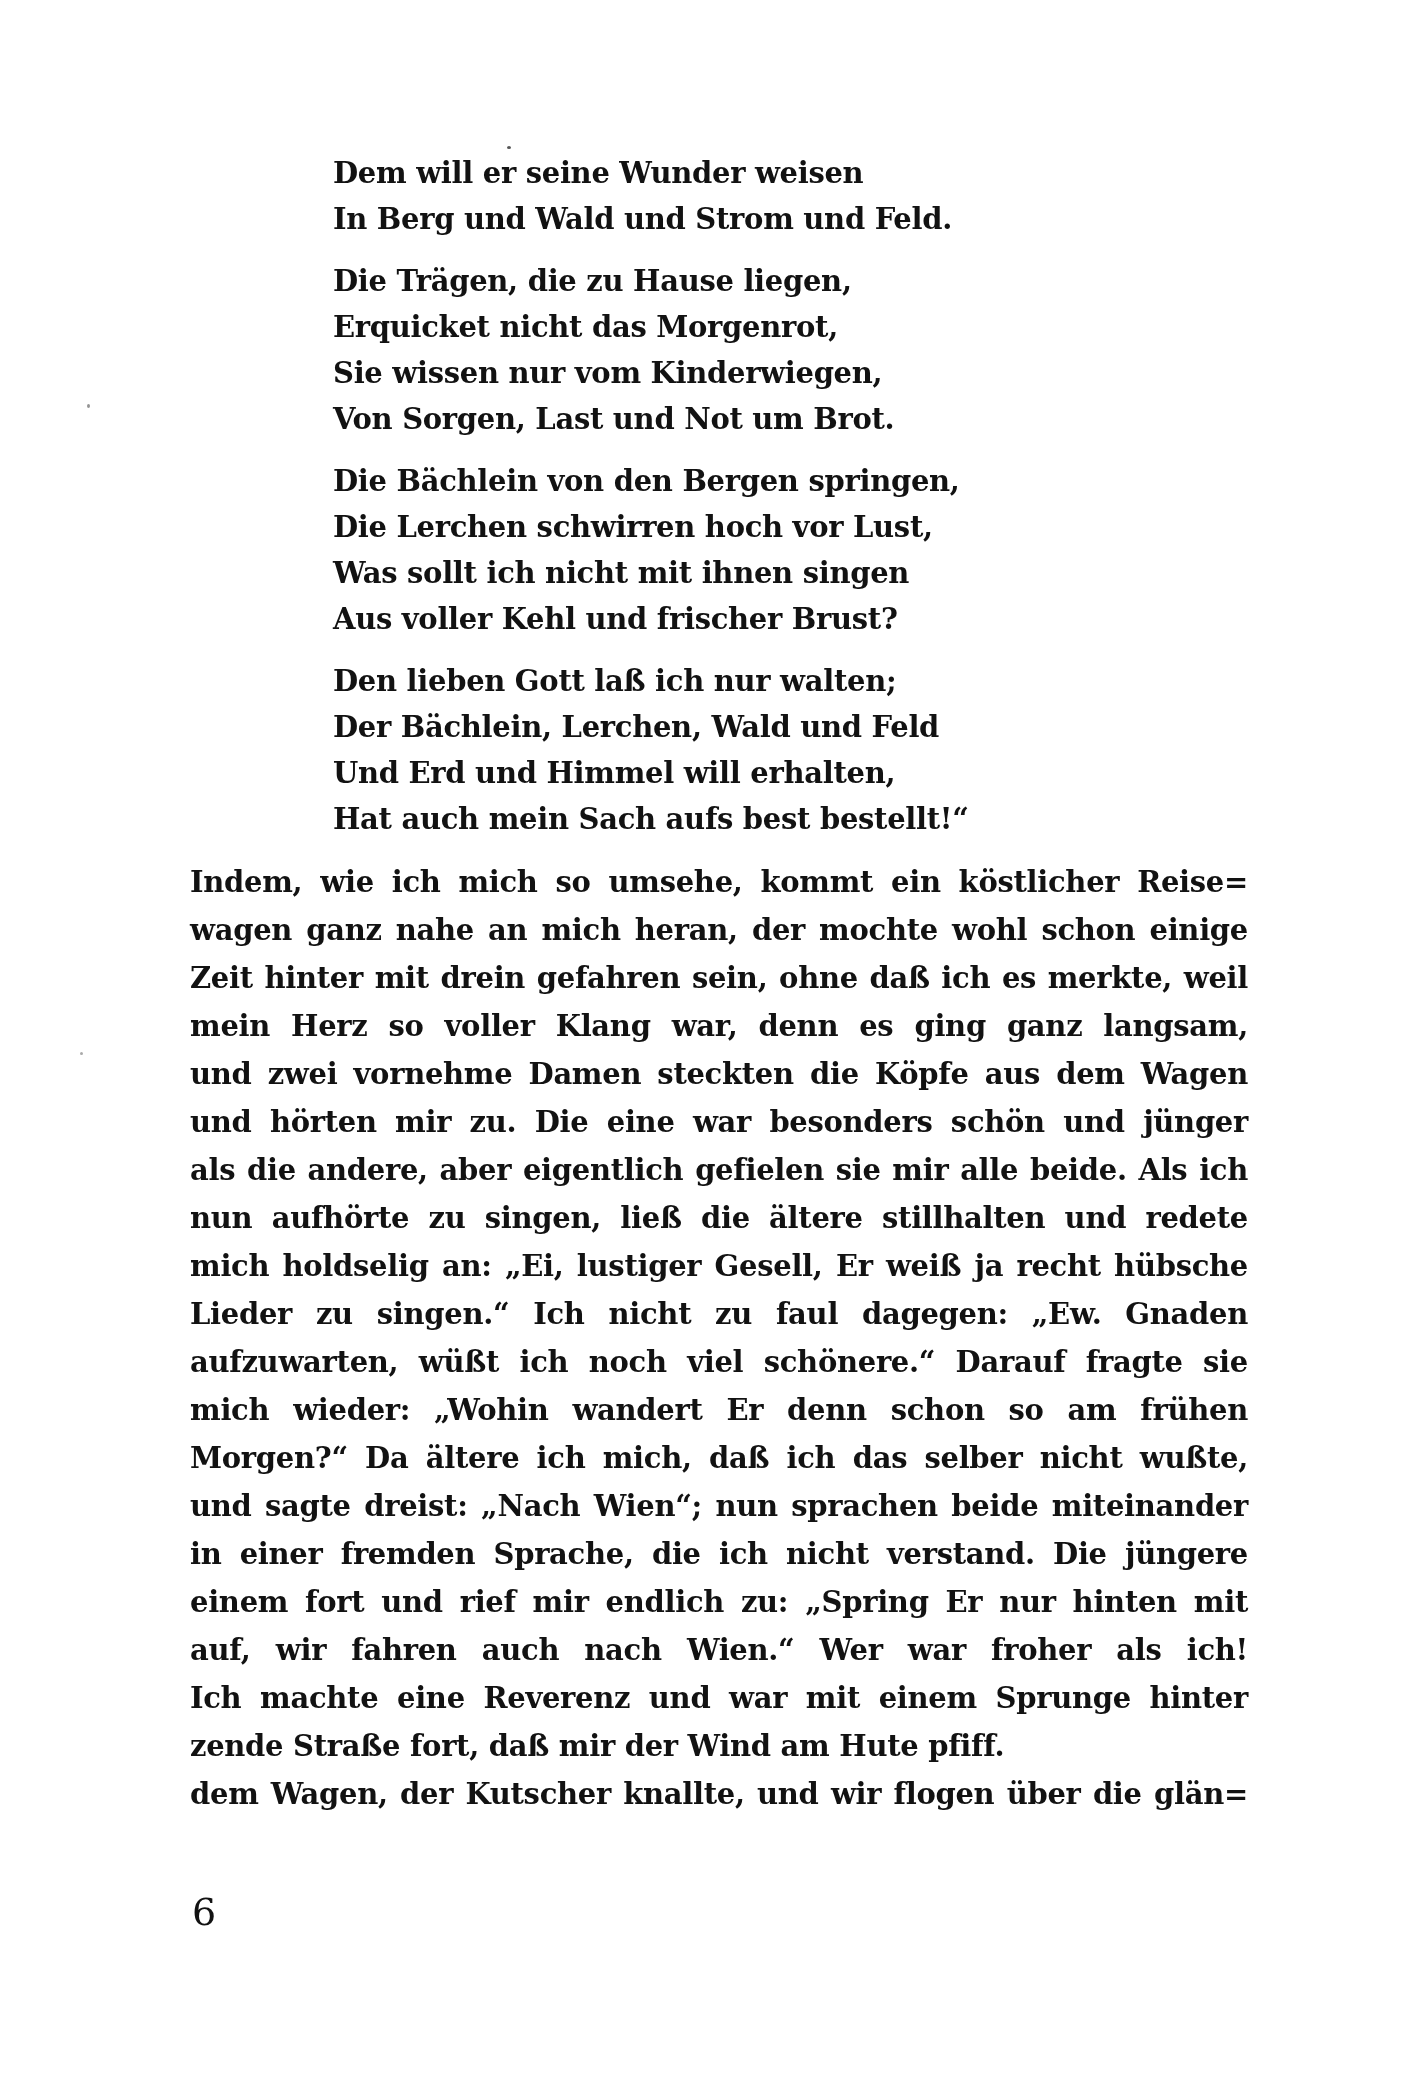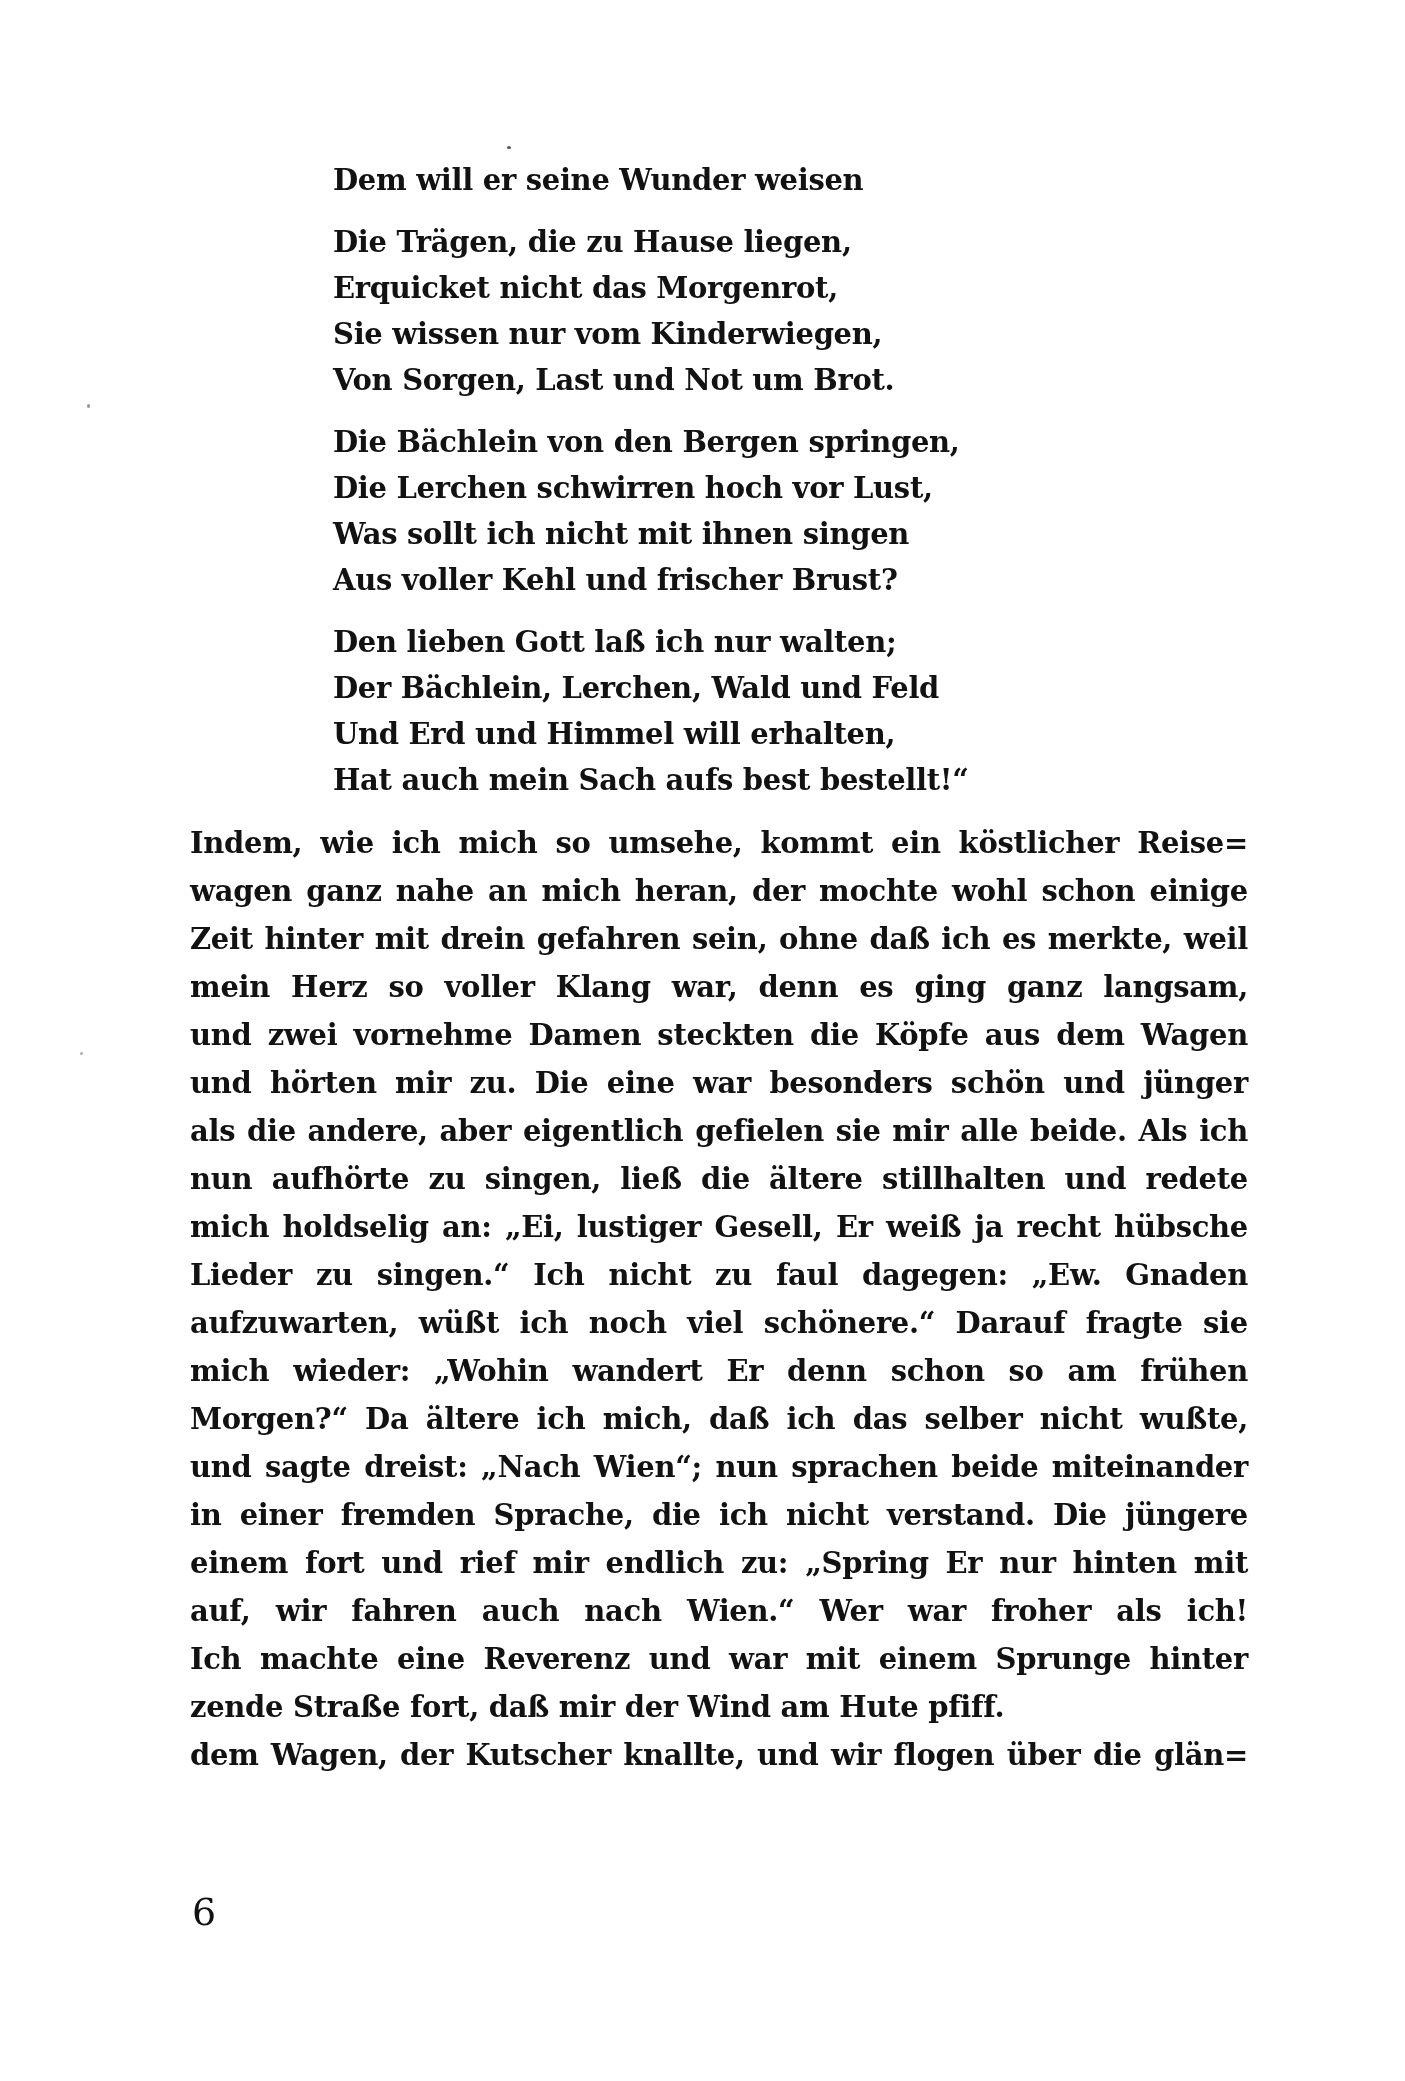--- a/index.html
+++ b/index.html
@@ -24,21 +24,20 @@
   }
   .content {
     position: absolute;
     left: 190px;
     top: 150px;
     width: 1058px;
   }
   
   .poem {
     margin-left: 143px;
-    margin-top: 7px;
   }
   .stanza {
     margin-bottom: 16px;
   }
   .poem-line {
     font-size: 29px;
     line-height: 46px;
     font-weight: 700;
     letter-spacing: -0.3px;
     white-space: nowrap;
@@ -80,20 +79,21 @@
 </head>
 <body>
 
 <div class="page">
 
   <div class="content">
 
     <div class="poem">
       <div class="stanza">
         <div class="poem-line">Dem will er seine Wunder weisen</div>
+        <div class="poem-line">In Berg und Wald und Strom und Feld.</div>
       </div>
       <div class="stanza">
         <div class="poem-line">Die Trägen, die zu Hause liegen,</div>
         <div class="poem-line">Erquicket nicht das Morgenrot,</div>
         <div class="poem-line">Sie wissen nur vom Kinderwiegen,</div>
         <div class="poem-line">Von Sorgen, Last und Not um Brot.</div>
       </div>
       <div class="stanza">
         <div class="poem-line">Die Bächlein von den Bergen springen,</div>
         <div class="poem-line">Die Lerchen schwirren hoch vor Lust,</div>

